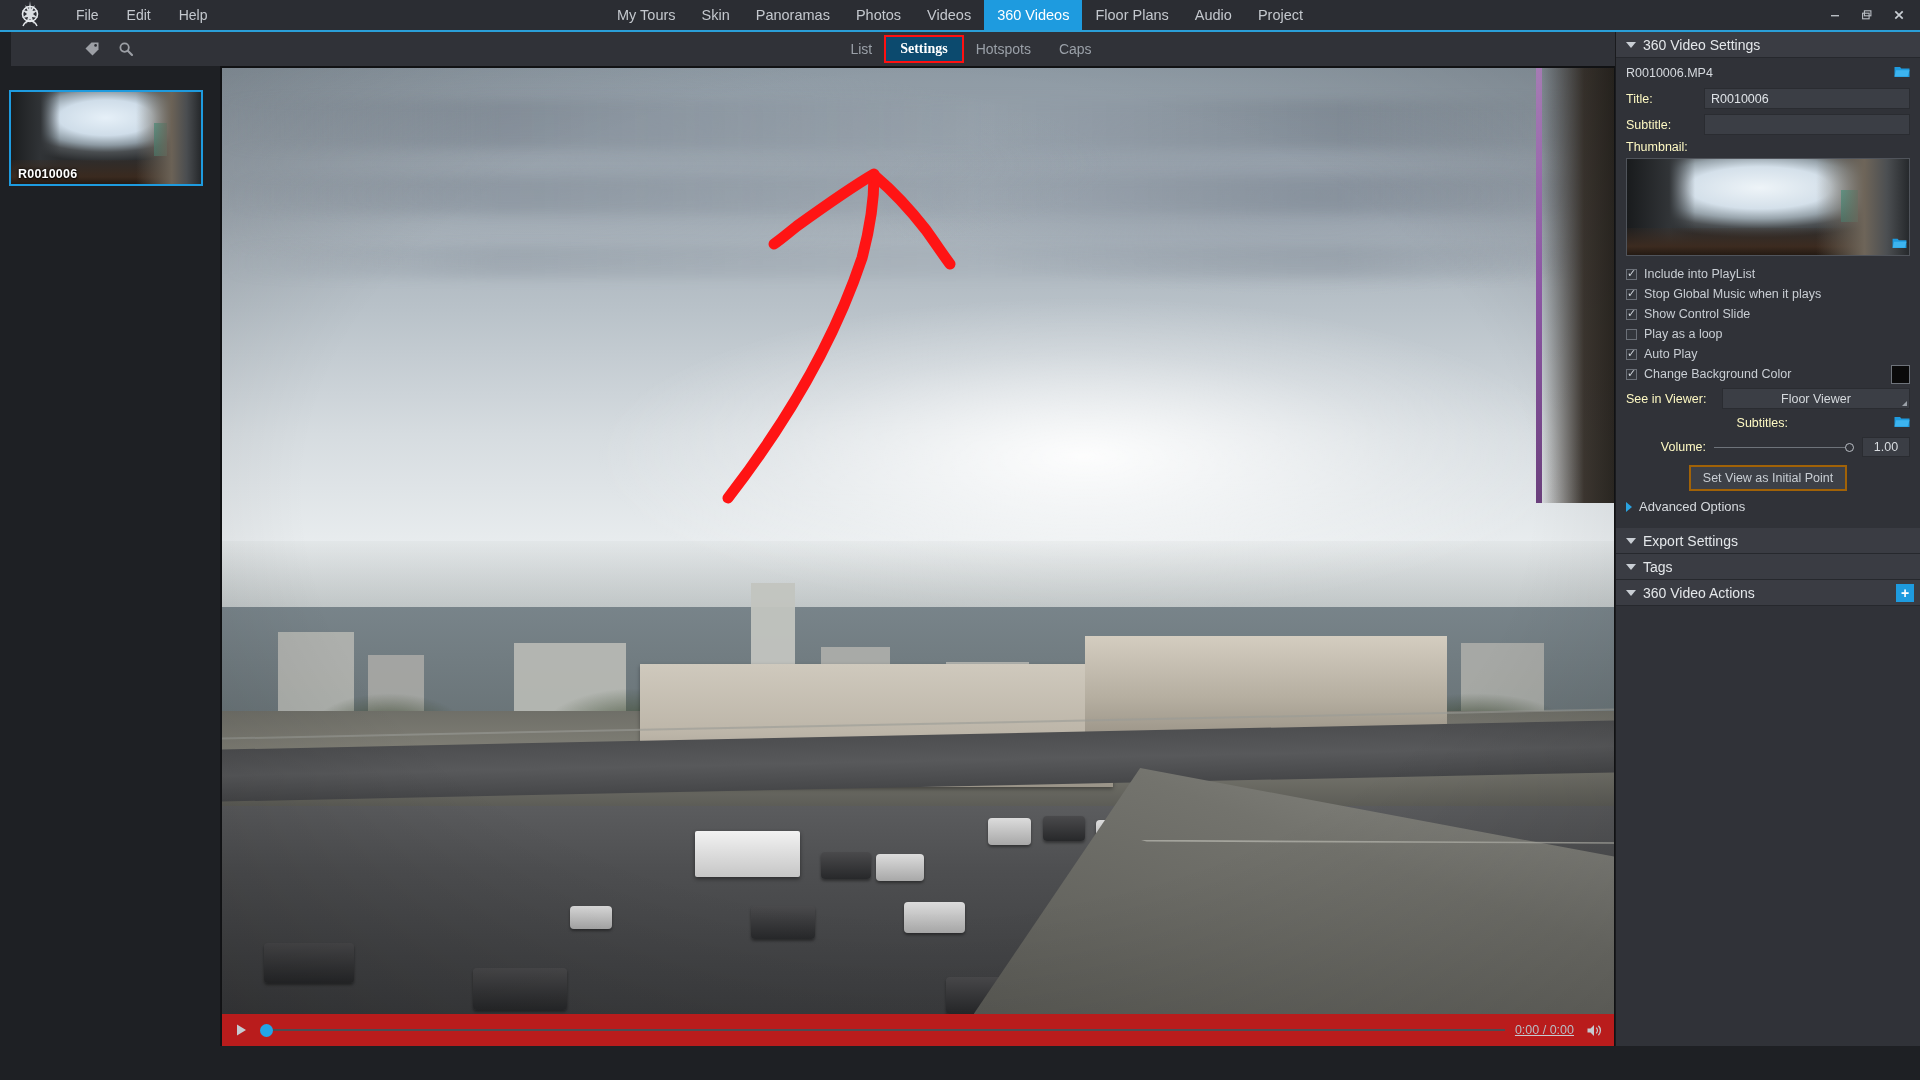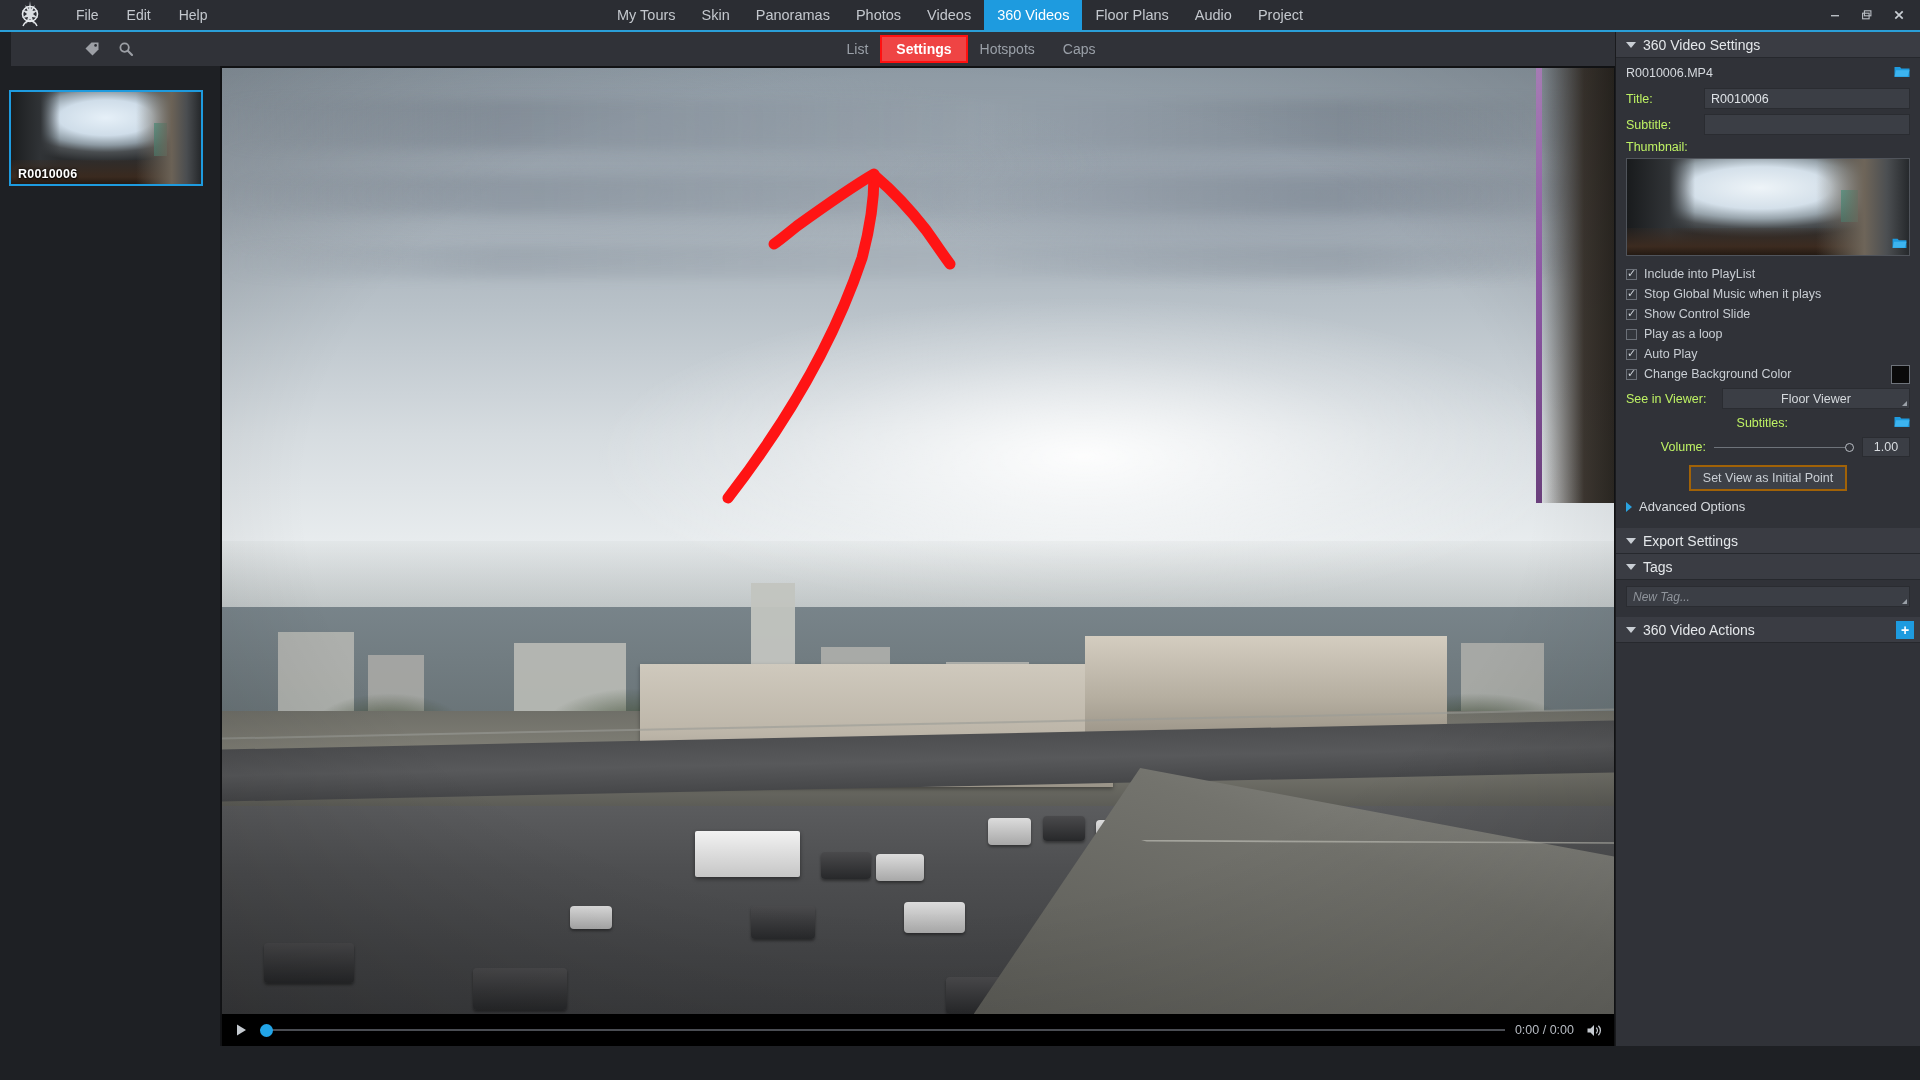--- a/index.html
+++ b/index.html
@@ -68,21 +68,22 @@
     position:absolute; left:0; top:0; width:1920px; height:34px;
     display:flex; align-items:center; justify-content:center; gap:0;
   }
   .subtab {
     font-size:14px; color:#9aa0a8; padding:4px 14px; cursor:default;
     position:relative;
   }
   .subtab.active { color:#ffffff; font-weight:bold; }
   .subtab.highlight {
     outline:2px solid #ff1010;
-    background:#ef4444;
+    background:#0c4a6e;
+    font-family:Liberation Serif, serif;
   }
 
   
   .sidebar {
     position:absolute; left:0; top:66px; width:221px; height:980px;
     background:#1e2024;
     border-right:1px solid #121316;
   }
   .thumb-card {
     position:absolute; left:9px; top:24px; width:194px; height:96px;
@@ -231,22 +232,22 @@
     position:absolute; inset:0;
     background:radial-gradient(ellipse 80% 80% at 50% 45%, rgba(0,0,0,0) 55%, rgba(0,0,0,.22) 100%);
     pointer-events:none;
   }
   
   .annot { position:absolute; inset:0; pointer-events:none; }
 
   
   .vidbar {
     position:absolute; left:1px; bottom:0; width:1392px; height:32px;
-    background:#000000;
-    display:flex; align-items:center; gap:10px; padding:0 10px;
+    background:#b91c1c;
+    display:flex; align-items:center; gap:10px; padding:0 10px;text-decoration:underline;
   }
   .playbtn {
     width:18px; height:18px; display:flex; align-items:center; justify-content:center;
     cursor:default;
   }
   .scrub {
     position:relative; flex:1; height:18px; display:flex; align-items:center;
   }
   .scrub-line {
     position:absolute; left:0; right:0; height:2px; background:#4a4d53;
@@ -277,21 +278,21 @@
     width:0;height:0;border-left:5px solid transparent;border-right:5px solid transparent;
     border-top:6px solid #c9ced4;
   }
   .tri.right {
     border:0; border-top:5px solid transparent; border-bottom:5px solid transparent;
     border-left:6px solid #2aa3e0;
   }
   .section-body { padding:6px 10px 10px 10px; background:#303238; }
 
   .row { display:flex; align-items:center; margin-bottom:5px; }
-  .lbl { font-size:12.5px; color:#bef264; }
+  .lbl { font-size:12.5px; color:#fef9c3; }
   .lbl.dim { color:#7f858c; }
   .fld {
     background:#3b3e45; border:1px solid #2a2c31;
     height:21px; font-size:12.5px; color:#dfe3e7;
     padding:0 6px; display:flex; align-items:center;
   }
   .fld.center { justify-content:center; }
   .fld input {
     background:transparent; border:0; outline:0; color:#dfe3e7;
     font-size:12.5px; font-family:"Liberation Sans", sans-serif; width:100%;
@@ -709,26 +710,20 @@
 
     <div class="section-head">
       <span class="tri"></span>
       <span>Export Settings</span>
     </div>
 
     <div class="section-head">
       <span class="tri"></span>
       <span>Tags</span>
     </div>
-    <div class="section-body">
-      <div class="tag-input">
-        <span>New Tag...</span>
-        <span class="corner"></span>
-      </div>
-    </div>
 
     <div class="section-head">
       <span class="tri"></span>
       <span>360 Video Actions</span>
       <span class="addbtn">+</span>
     </div>
   </div>
 
 
 </div>

